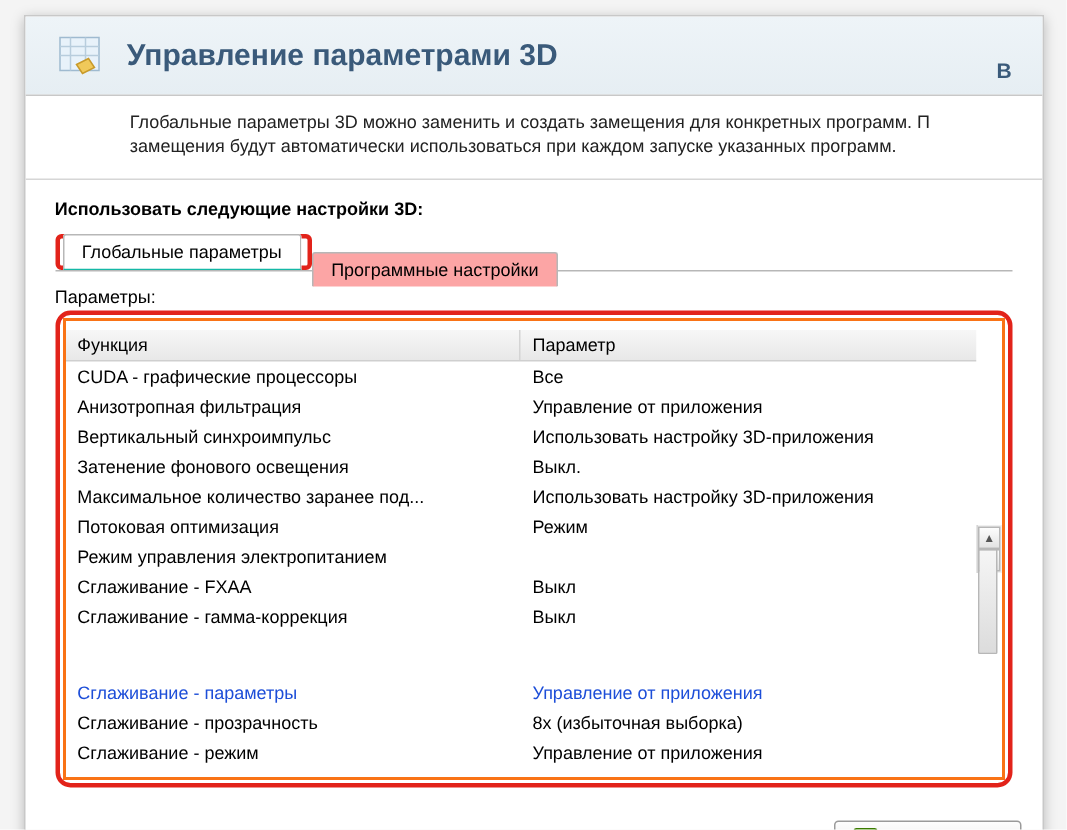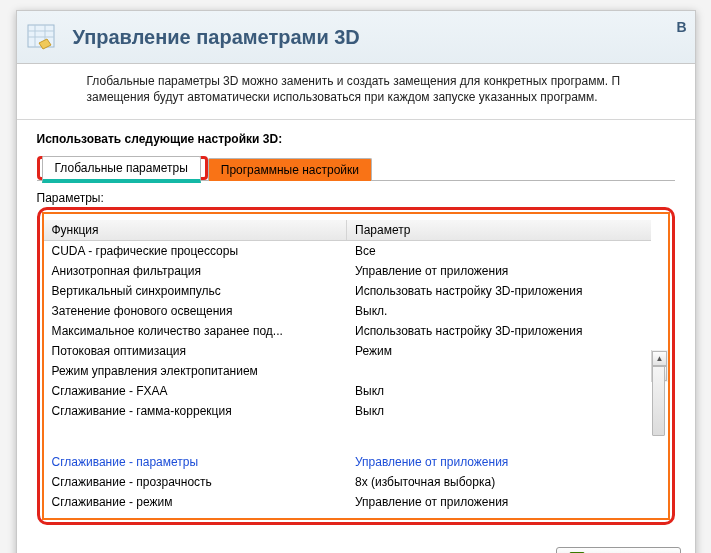--- a/index.html
+++ b/index.html
@@ -17,23 +17,23 @@
     background: #fff;
     border: 1px solid #c8c8c8;
     box-shadow: 0 2px 8px rgba(0,0,0,0.25);
     width: 680px;
     margin: 0 auto;
     overflow: hidden;
   }
   .header {
     background: linear-gradient(#eef4f8 0%, #e6eef3 100%);
     border-bottom: 1px solid #c8c8c8;
-    padding: 8px 8px;
+    padding: 8px 20px;
     display: flex;
-    align-items: flex-start;
+    align-items: flex-end;
     justify-content: space-between;
   }
   .hdr-left { display:flex; align-items:center; gap:12px; }
   .hdr-icon {
     width: 36px; height: 36px;
     display:flex; align-items:center; justify-content:center;
   }
   .hdr-title {
     font-size: 20px;
     font-weight: 600;
@@ -58,30 +58,30 @@
   .tab-row {
     display: flex;
     align-items: flex-end;
     border-bottom: 1px solid #b7b7b7;
     margin-bottom: 0;
   }
   .tab {
     padding: 4px 12px;
     border: 1px solid #b7b7b7;
     border-bottom: none;
-    background: #f97316;
+    background: #fca5a5;
     margin-right: 2px;
     font-size: 12px;
     position: relative;
-    top: 1px;
+    top: 11px;
     border-radius: 2px 2px 0 0;
   }
   .tab.active {
     background: #fff;
-    border-bottom: 4px solid #14b8a6;
+    border-bottom: 1px solid #14b8a6;
   }
   .tab-highlight {
     border: 3px solid #e2231a;
     border-radius: 4px;
     padding: 2px;
     display: inline-block;
   }
   .tab-highlight .tab { top: 0; }
   .params-label {
     margin-top: 10px;

